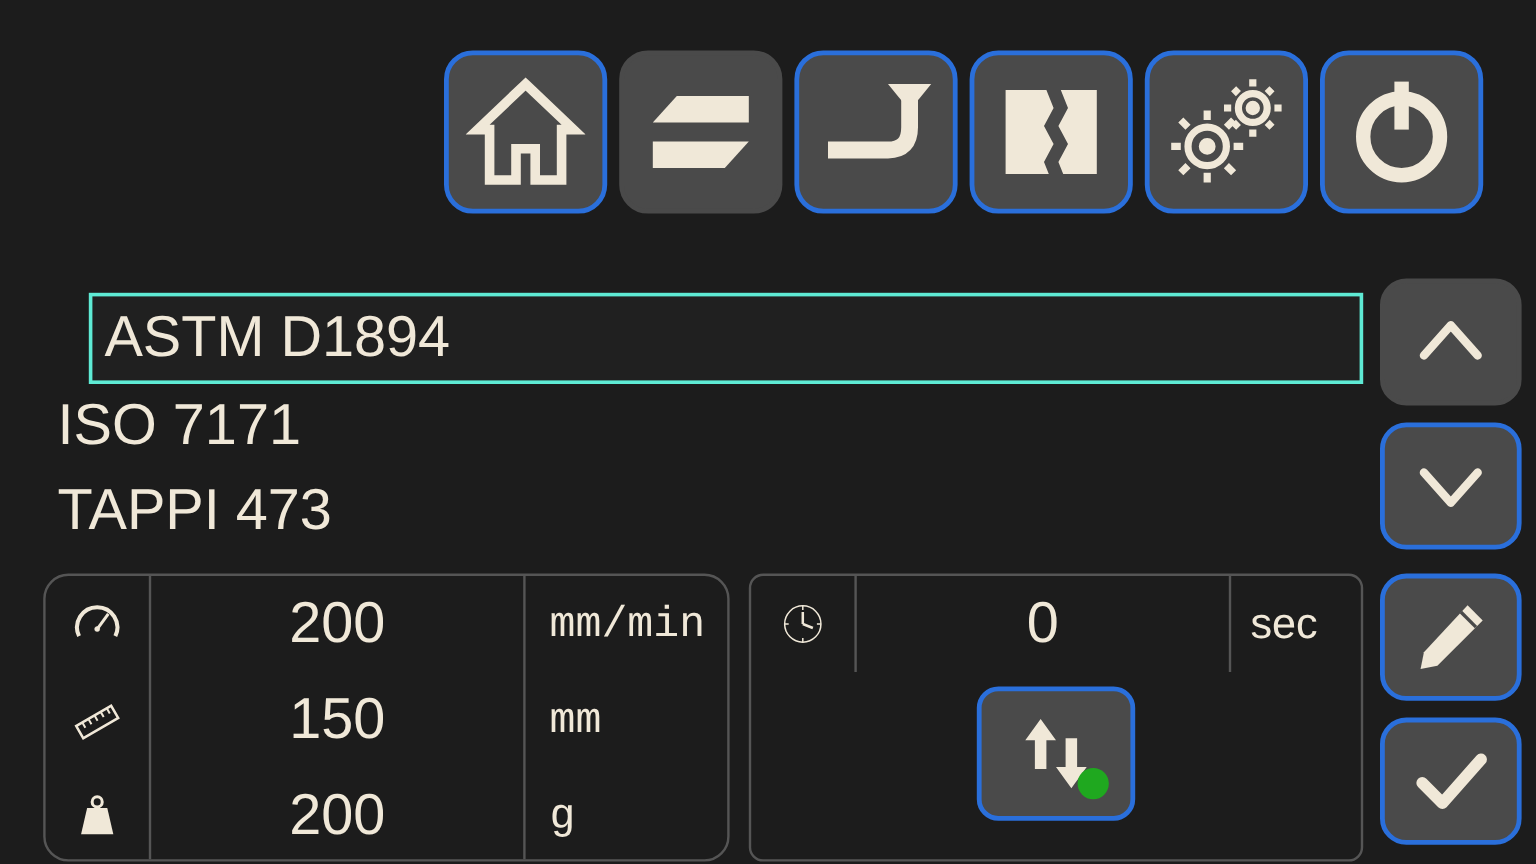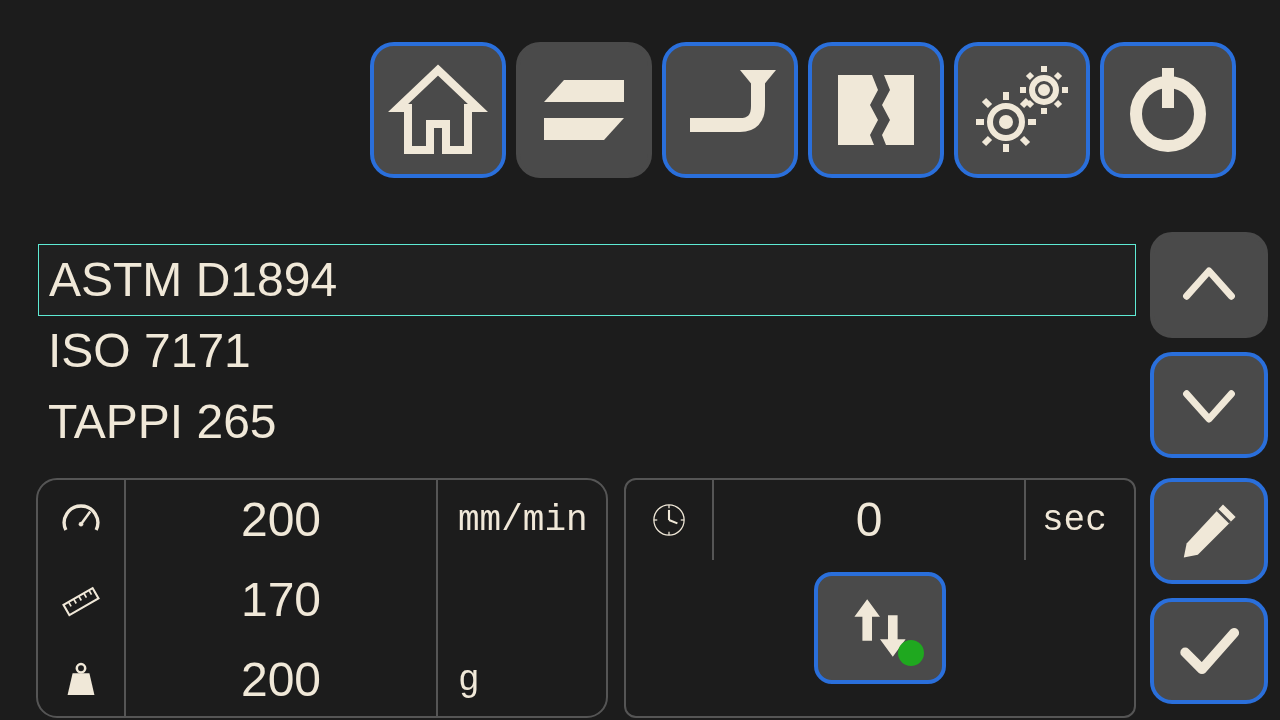--- a/index.html
+++ b/index.html
@@ -41,22 +41,23 @@
   }
   .method-item {
     font-size: 48px;
     font-weight: 300;
     padding: 4px 10px;
     color: #f0e8d8;
     line-height: 1.3;
     cursor: pointer;
   }
   .method-item.selected {
-    border: 1px solid #5eead4;
+    border: 3px solid #5eead4;
     background: rgba(255,255,255,0.02);
+    margin-left: 36px;
   }
 
   .params-panel {
     position: absolute;
     top: 478px;
     left: 36px;
     width: 572px;
     border: 2px solid #555;
     border-radius: 21px;
     display: flex;
@@ -128,21 +129,20 @@
     font-size: 48px;
     font-weight: 300;
     height: 100%;
     line-height: 80px;
   }
   .time-unit {
     flex: 1;
     font-size: 36px;
     font-weight: 300;
     padding-left: 16px;
-    font-family: Liberation Mono, monospace;
   }
   .time-toggle {
     width: 132px;
     height: 112px;
     background: #4a4a4a;
     border: 4px solid #2a6fdb;
     border-radius: 18px;
     margin: 12px auto 0;
     display: flex;
     align-items: center;
@@ -223,21 +223,21 @@
     <svg viewBox="0 0 100 100">
       <circle cx="50" cy="54" r="32" fill="none" stroke-width="12"></circle>
       <rect x="44" y="8" width="12" height="40" fill="#f0e8d8" stroke="none"></rect>
     </svg>
   </div>
 </div>
 
 <div class="method-list">
   <div class="method-item selected">ASTM D1894</div>
   <div class="method-item">ISO 7171</div>
-  <div class="method-item">TAPPI 265</div>
+  <div class="method-item">TAPPI 473</div>
 </div>
 
 <div class="side-btn up">
   <svg viewBox="0 0 100 100">
       <path d="M18 66 L50 30 L82 66" fill="none" stroke-width="10" stroke-linecap="round" stroke-linejoin="round"></path>
     </svg>
 </div>
 <div class="side-btn down">
   <svg viewBox="0 0 100 100">
       <path d="M18 34 L50 70 L82 34" fill="none" stroke-width="10" stroke-linecap="round" stroke-linejoin="round"></path>
@@ -273,21 +273,22 @@
           <rect x="10" y="40" width="80" height="28" fill="none" stroke-width="5" transform="rotate(-30 50 54)"></rect>
       <g transform="rotate(-30 50 54)">
             <line x1="24" y1="40" x2="24" y2="52" stroke-width="4"></line>
             <line x1="38" y1="40" x2="38" y2="52" stroke-width="4"></line>
             <line x1="52" y1="40" x2="52" y2="52" stroke-width="4"></line>
             <line x1="66" y1="40" x2="66" y2="52" stroke-width="4"></line>
             <line x1="80" y1="40" x2="80" y2="52" stroke-width="4"></line>
           </g>
         </svg>
     </div>
-    <div class="param-value">170</div>
+    <div class="param-value">150</div>
+    <div class="param-unit">mm</div>
   </div>
   <div class="param-row">
     <div class="param-icon">
       <svg viewBox="0 0 100 100">
           <circle cx="50" cy="22" r="10" fill="none" stroke-width="6"></circle>
           <path d="M30 34 L70 34 L82 86 L18 86 Z" fill="#f0e8d8" stroke="none"></path>
         </svg>
     </div>
     <div class="param-value">200</div>
     <div class="param-unit">g</div>

